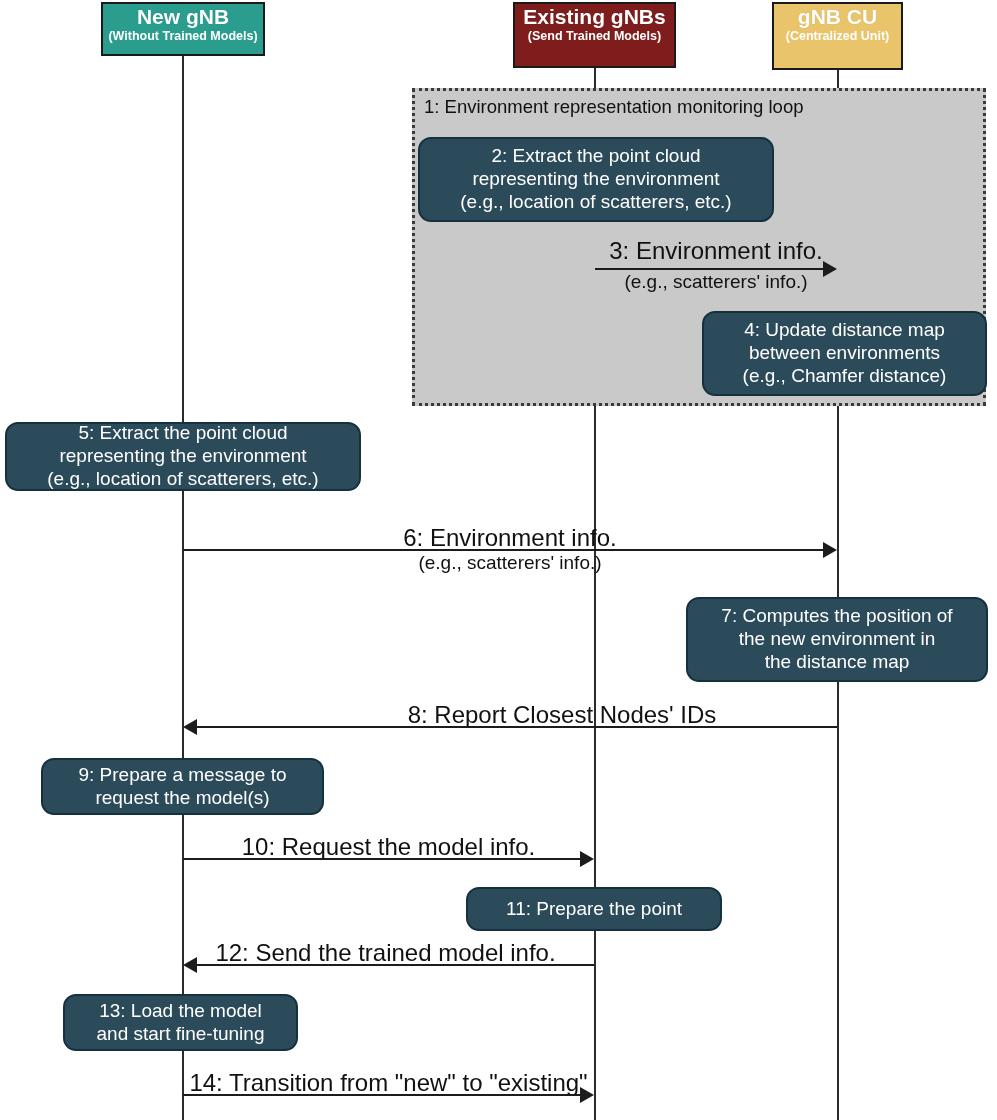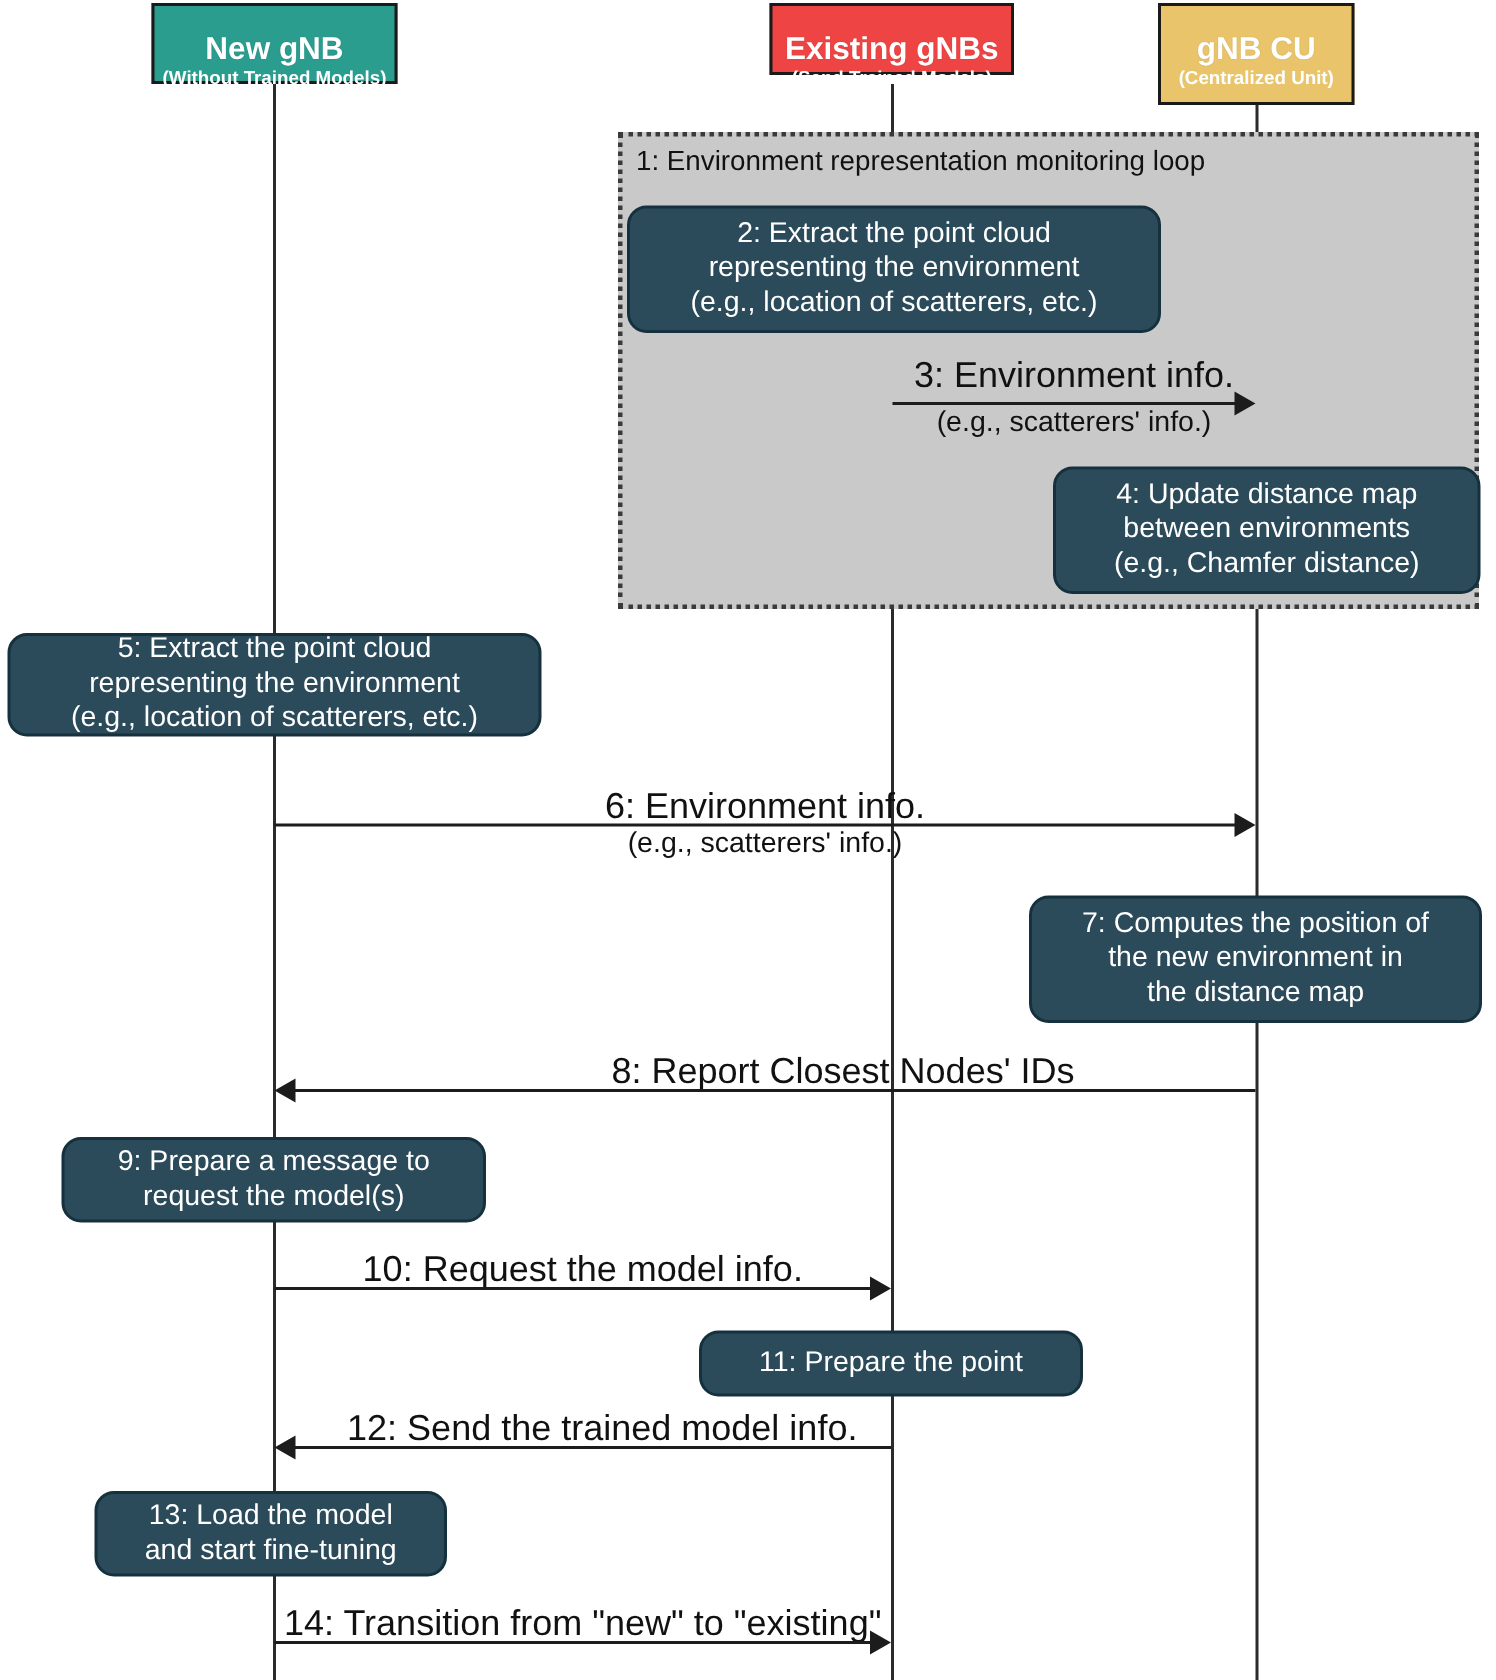--- a/index.html
+++ b/index.html
@@ -20,21 +20,21 @@
     overflow: hidden;
   }
 
   
   .participant {
     position: absolute;
     box-sizing: border-box;
     border: 2px solid #1a1a1a;
     text-align: center;
     color: #ffffff;
-    padding-top: 18px;
+    padding-top: 2px;
     line-height: 1.0;
   }
   .participant .p-title {
     display: block;
     font-size: 21px;
     font-weight: bold;
     letter-spacing: 0px;
     text-shadow: 0 0 1px rgba(0,0,0,.15);
   }
   .participant .p-sub {
@@ -122,21 +122,21 @@
   <div class="lifeline" style="left:837px; top:56px; height:1064px;"></div>
 
   <div class="frame" style="left:412px; top:88px; width:574px; height:318px;"></div>
   <div class="frame-label" style="left:424px; top:96px;">1: Environment representation monitoring loop</div>
 
   <div class="participant" style="left:101px; top:2px; width:164px; height:54px; background:#2a9d8f;">
     <span class="p-title">New gNB</span>
     <span class="p-sub">(Without Trained Models)</span>
   </div>
 
-  <div class="participant" style="left:513px; top:2px; width:163px; height:48px; background:#ef4444;">
+  <div class="participant" style="left:513px; top:2px; width:163px; height:66px; background:#7f1d1d;">
     <span class="p-title">Existing gNBs</span>
     <span class="p-sub">(Send Trained Models)</span>
   </div>
 
   <div class="participant" style="left:772px; top:2px; width:131px; height:68px; background:#e9c46a;">
     <span class="p-title">gNB CU</span>
     <span class="p-sub">(Centralized Unit)</span>
   </div>
 
   <div class="note" style="left:418px; top:137px; width:356px; height:85px;">
@@ -183,21 +183,21 @@
   </div>
 
   <div class="msg-label" style="left:183px; top:833px; width:411px;">10: Request the model info.</div>
   <div class="msg-line" style="left:183px; top:858px; width:398px;"></div>
   <div class="arrowhead right" style="left:580px; top:851px;"></div>
 
   <div class="note" style="left:466px; top:887px; width:256px; height:37px;">
     <span class="note-lines">11: Prepare the point</span>
   </div>
 
-  <div class="msg-label" style="left:196px; top:939px; width:411px;">12: Send the trained model info.</div>
+  <div class="msg-label" style="left:180px; top:939px; width:411px;">12: Send the trained model info.</div>
   <div class="msg-line" style="left:196px; top:964px; width:398px;"></div>
   <div class="arrowhead left" style="left:183px; top:957px;"></div>
 
   <div class="note" style="left:63px; top:994px; width:235px; height:57px;">
     <span class="note-lines">13: Load the model
 and start fine-tuning</span>
   </div>
 
   <div class="msg-label" style="left:183px; top:1069px; width:411px;">14: Transition from "new" to "existing"</div>
   <div class="msg-line" style="left:183px; top:1094px; width:398px;"></div>

